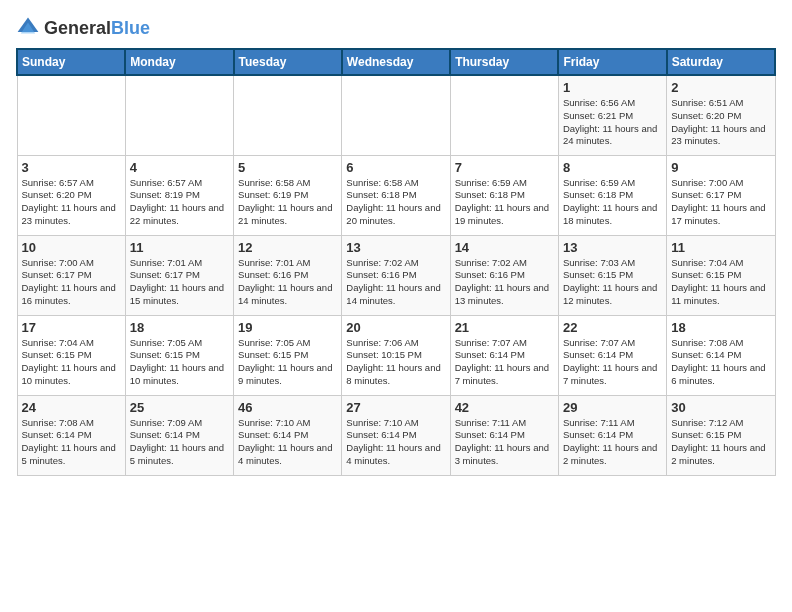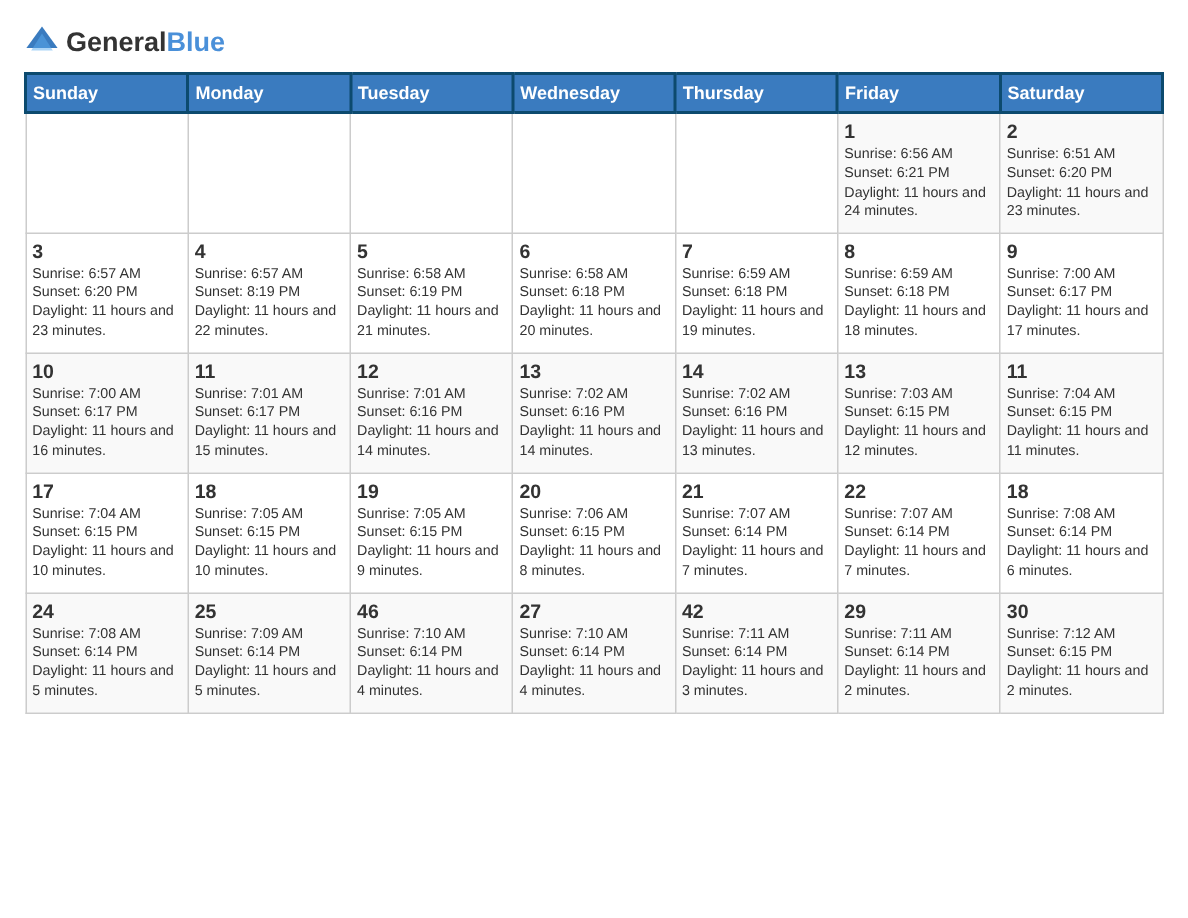--- a/index.html
+++ b/index.html
@@ -229,21 +229,21 @@
         </td>
         <td>
           <span class="day-number">19</span>
           <div class="day-info">Sunrise: 7:05 AM
 Sunset: 6:15 PM
 Daylight: 11 hours and 9 minutes.</div>
         </td>
         <td>
           <span class="day-number">20</span>
           <div class="day-info">Sunrise: 7:06 AM
-Sunset: 6:15 PM
+Sunset: 10:15 PM
 Daylight: 11 hours and 8 minutes.</div>
         </td>
         <td>
           <span class="day-number">21</span>
           <div class="day-info">Sunrise: 7:07 AM
 Sunset: 6:14 PM
 Daylight: 11 hours and 7 minutes.</div>
         </td>
         <td>
           <span class="day-number">22</span>

